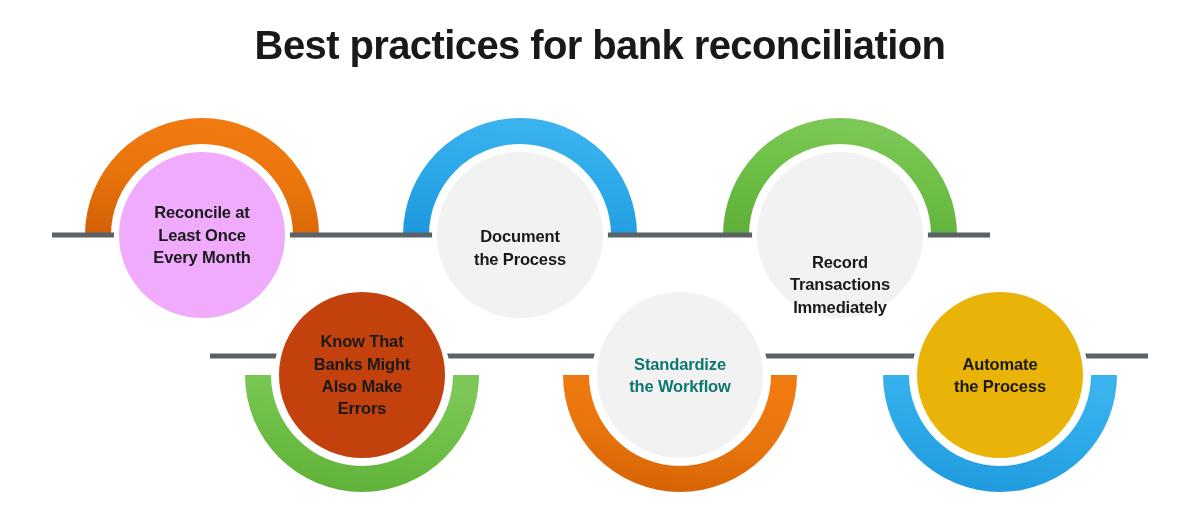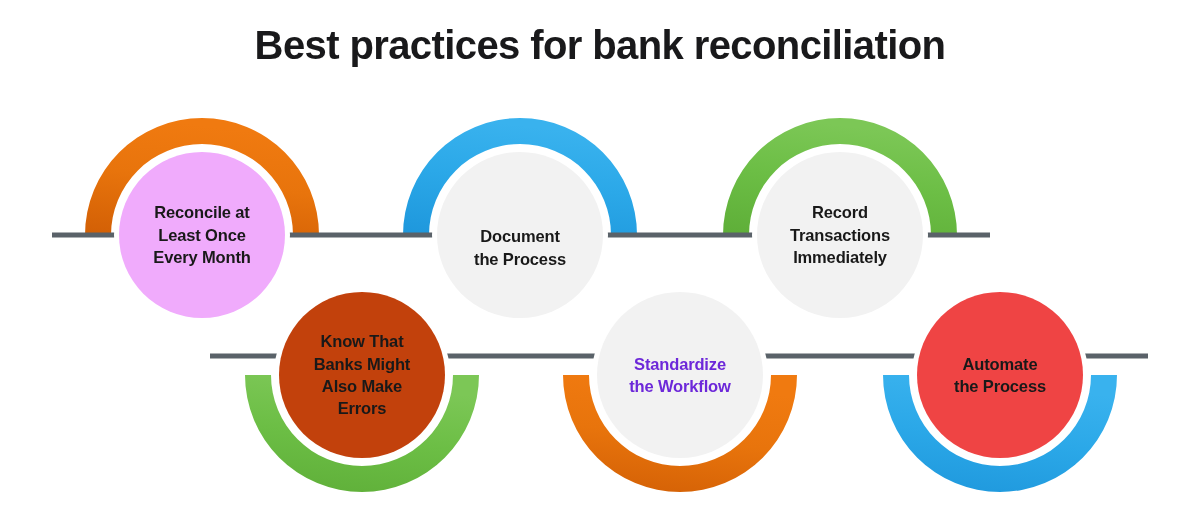--- a/index.html
+++ b/index.html
@@ -119,34 +119,34 @@
   <div id="node-layer">
       <div class="node" style="left: 202px; top: 235px; background: #f0abfc;">
         <div class="node-label" style="color: rgb(25, 25, 25);">Reconcile at
 Least Once
 Every Month</div>
       </div>
       <div class="node" style="left: 520px; top: 235px; background: rgb(242, 242, 242);">
         <div class="node-label" style="color: rgb(25, 25, 25); margin-top: 25px;">Document
 the Process</div>
       </div>
-      <div class="node" style="left: 840px; top: 235px; background: rgb(242, 242, 242);">
+      <div class="node" style="left: 840px; top: 235px; background: rgb(242, 242, 242); align-items: flex-end;">
         <div class="node-label" style="color: rgb(25, 25, 25);">Record
 Transactions
 Immediately</div>
       </div>
       <div class="node" style="left: 362px; top: 375px; background: #c2410c;">
         <div class="node-label" style="color: rgb(25, 25, 25);">Know That
 Banks Might
 Also Make
 Errors</div>
       </div>
       <div class="node" style="left: 680px; top: 375px; background: rgb(242, 242, 242);">
-        <div class="node-label" style="color: #6d28d9;">Standardize
+        <div class="node-label" style="color: #0f766e;">Standardize
 the Workflow</div>
       </div>
-      <div class="node" style="left: 1000px; top: 375px; background: #ef4444;">
+      <div class="node" style="left: 1000px; top: 375px; background: #eab308;">
         <div class="node-label" style="color: rgb(25, 25, 25);">Automate
 the Process</div>
       </div>
     </div>
 
 </div>
 
 </body></html>

